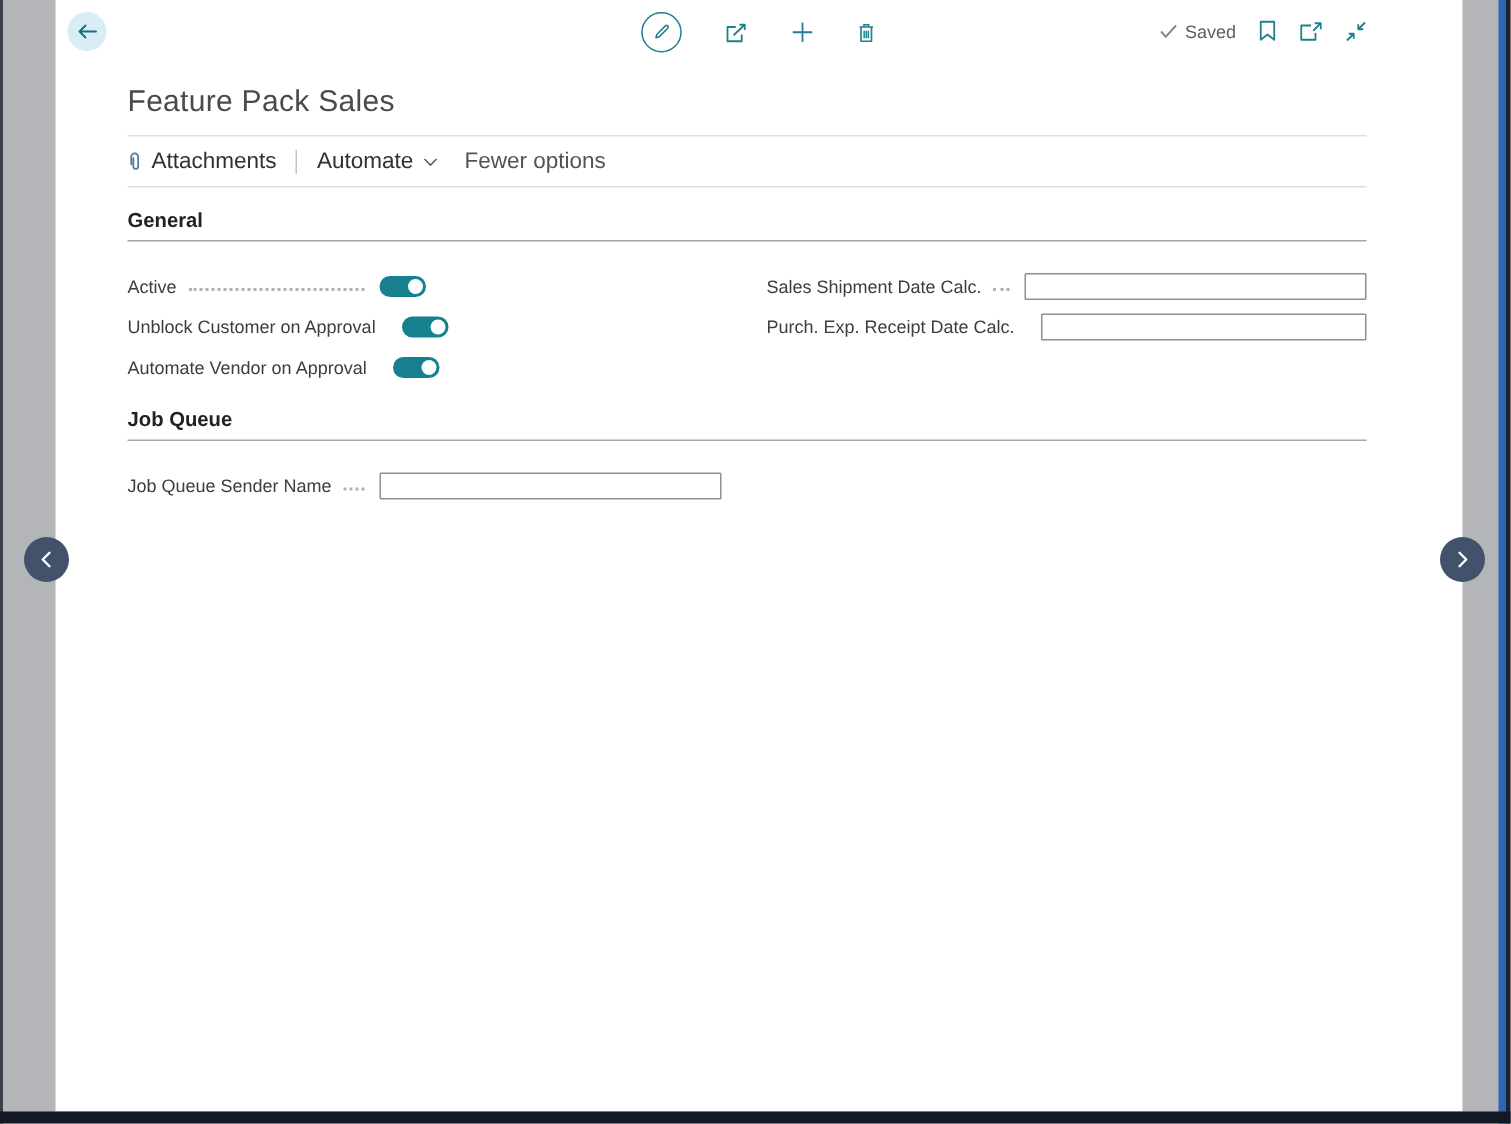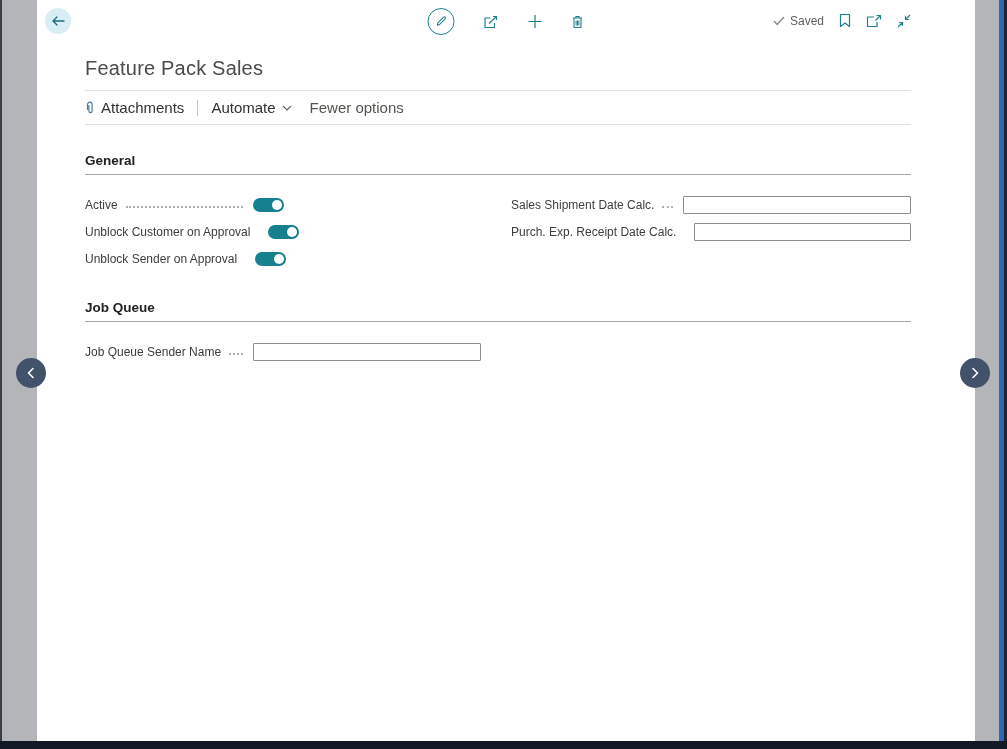--- a/index.html
+++ b/index.html
@@ -54,21 +54,21 @@
   .action-bar {
     display:flex; align-items:center; height:33px; font-size:12px; color:#32312f;
   }
   .action-item { display:flex; align-items:center; gap:6px; background:none; border:none; cursor:pointer; font-size:15px; color:#32312f; font-family:inherit; }
   .vdiv { width:1px; height:16px; background:#c8c6c4; margin:0 13px; }
   .action-gap { width:18px; }
   .fewer { color:#55534f; }
 
   
   .section-head {
-    font-size:13.5px; font-weight:700; color:#222; margin-top:28px; padding-bottom:6px;
+    font-size:13.5px; font-weight:700; color:#222; margin-top:14px; padding-bottom:6px;
   }
   .section-rule { border:none; border-top:1px solid #a8a6a4; margin-bottom:16px; }
   .cols { display:flex;gap:47px; }
   .col-left  { width:396px; }
   .col-right { width:400px; margin-left:30px; }
   .field-row { display:flex; align-items:center; height:27px; }
   .field-label { font-size:12px; color:#3f3d3b; white-space:nowrap; }
   .dots { flex:1; border-bottom:2px dotted #b3b0ad; margin:0 10px 0 8px; transform:translateY(2px); }
   .text-input {
     width:228px; height:18px; border:1px solid #8f8f8f; background:#fff;
@@ -243,21 +243,21 @@
             </button>
         </div>
         <div class="field-row toggle-row">
           <span class="field-label">Unblock Customer on Approval</span>
           <span class="dots"></span>
           <button class="toggle on">
               <span class="knob"></span>
             </button>
         </div>
         <div class="field-row toggle-row">
-          <span class="field-label">Unblock Sender on Approval</span>
+          <span class="field-label">Automate Vendor on Approval</span>
           <span class="dots"></span>
           <button class="toggle on">
               <span class="knob"></span>
             </button>
         </div>
       </div>
       <div class="col-right">
         <div class="field-row input-row">
           <span class="field-label">Sales Shipment Date Calc.</span>
           <span class="dots"></span>

